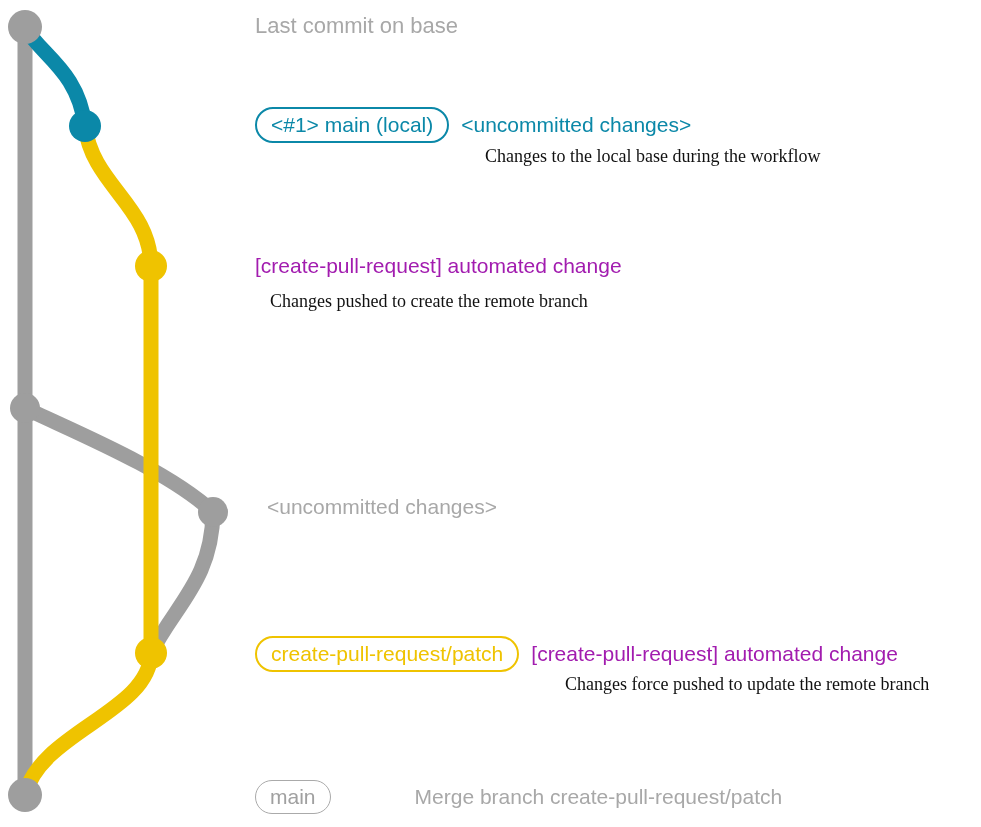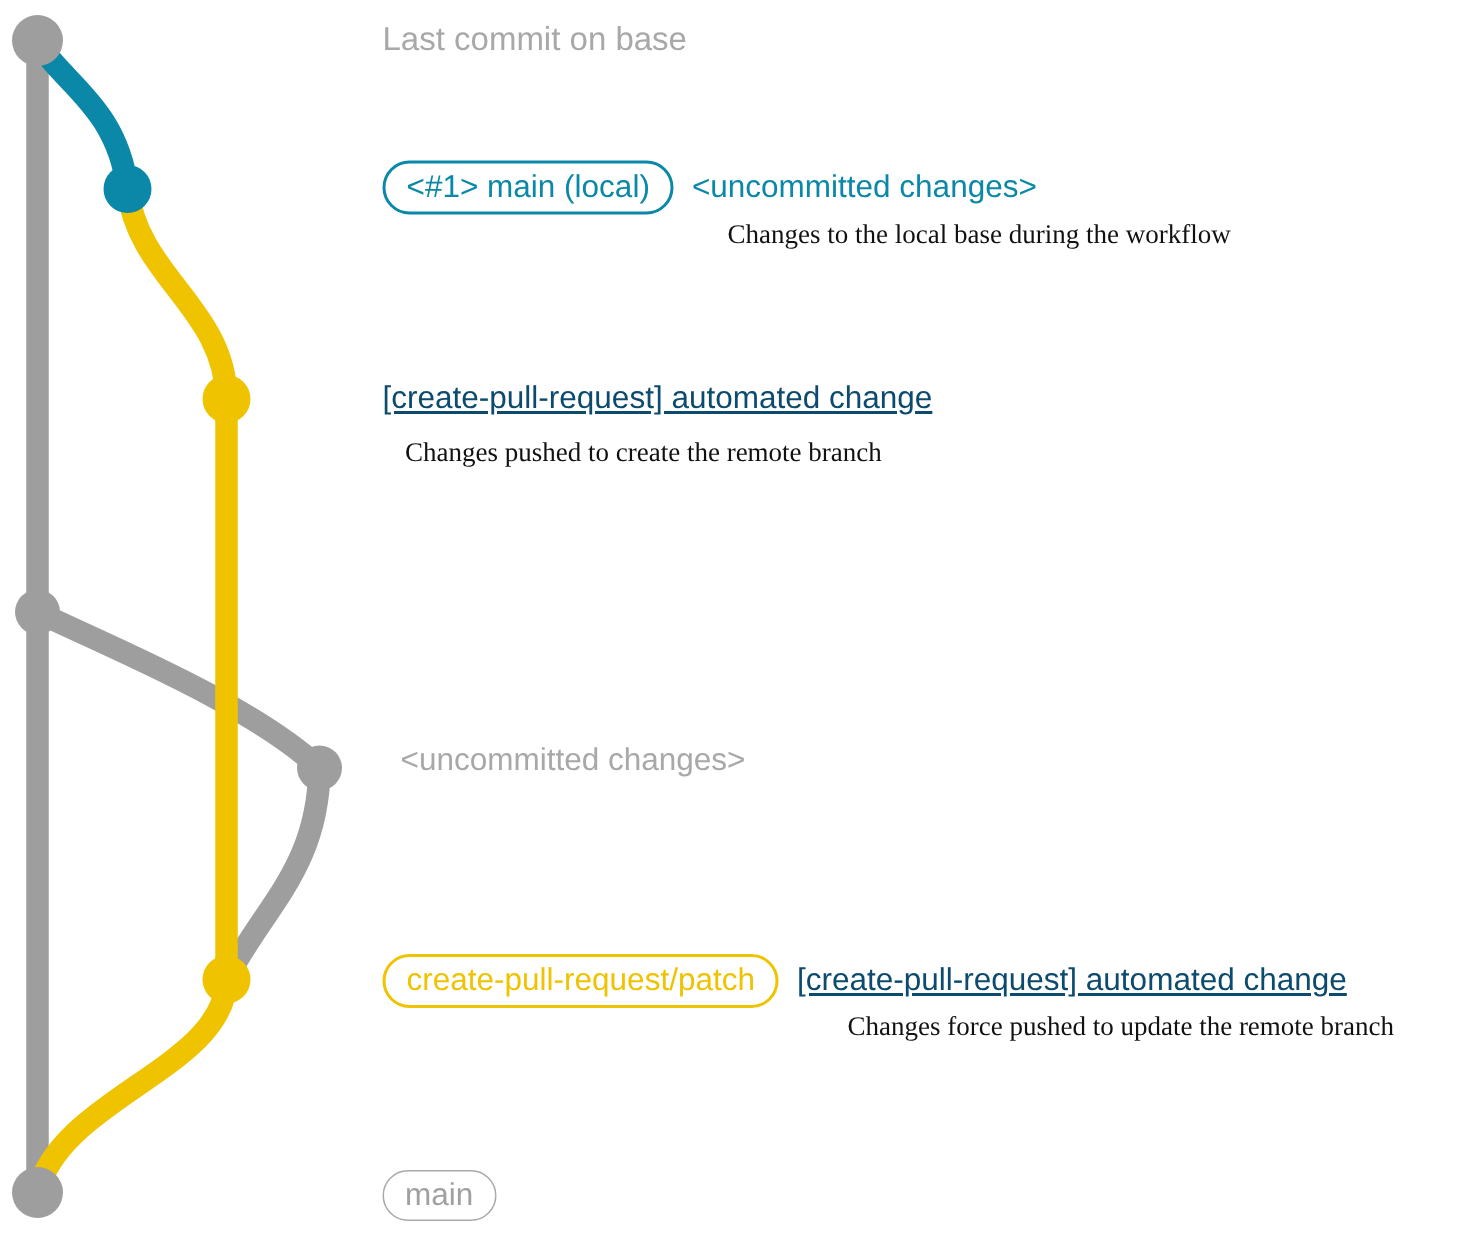--- a/index.html
+++ b/index.html
@@ -63,21 +63,21 @@
     text-align: center;
   }
 
   .subject {
     font-size: 21px;
     line-height: 1;
     white-space: nowrap;
     font-family: "Liberation Sans", sans-serif;
   }
   .subject.blue   { color: #0b88a8; }
-  .subject.yellow { color: #0c4a6e; text-decoration: underline; }
+  .subject.yellow { color: #a21caf; }
   .subject.grey   { color: #a8a8a8; }
 
   .heading {
     position: absolute;
     font-size: 22px;
     color: #a8a8a8;
     white-space: nowrap;
     font-family: "Liberation Sans", sans-serif;
   }
 
@@ -144,15 +144,16 @@
   <div class="row" style="left:255px; top:636px;">
     <span class="chip yellow">create-pull-request/patch</span>
     <span class="gap-sm"></span>
     <span class="subject yellow">[create-pull-request] automated change</span>
   </div>
   <div class="note" style="left:565px; top:674px;text-align:right;">Changes force pushed to update the remote branch</div>
 
   <div class="row" style="left:255px; top:780px;gap:36px;">
     <span class="chip grey">main</span>
     <span class="gap-sm"></span>
+    <span class="subject grey">Merge branch create-pull-request/patch</span>
   </div>
 
 </div>
 
 </body></html>

